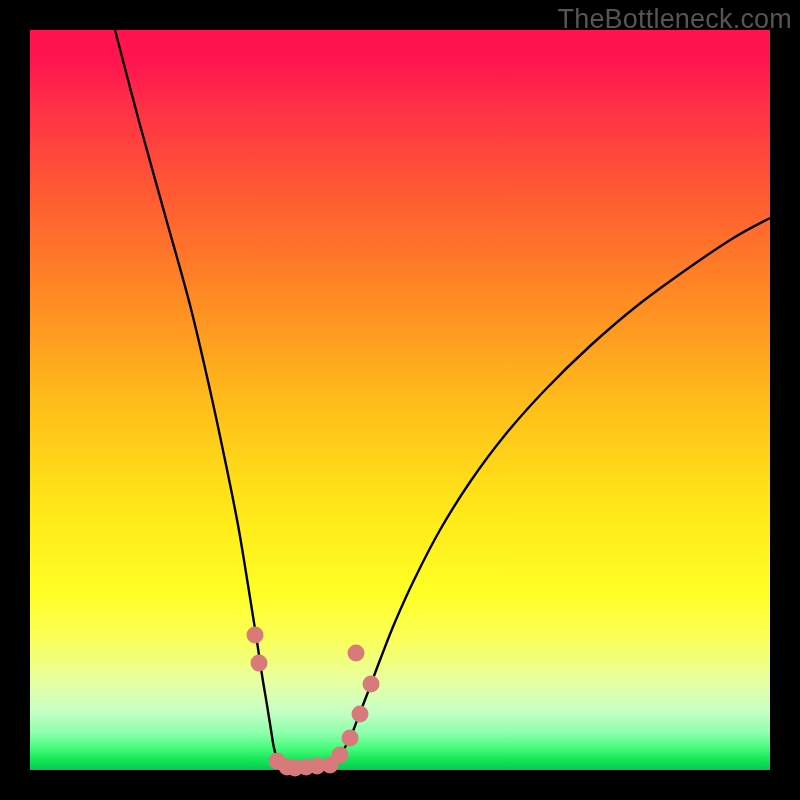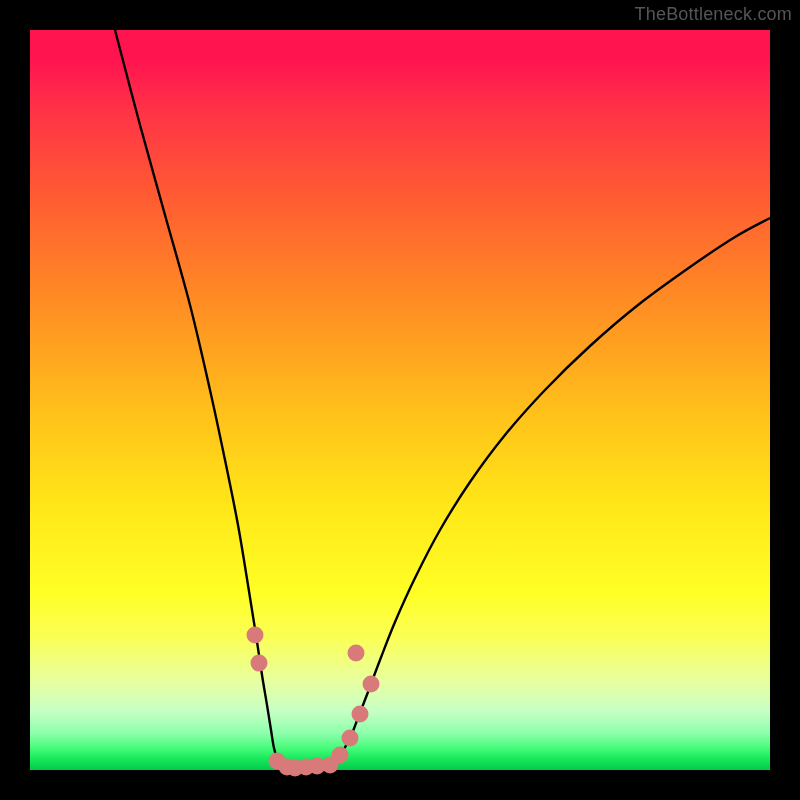--- a/index.html
+++ b/index.html
@@ -49,21 +49,21 @@
       #47fc7b 97%,
       #16e95a 98.5%,
       #05c94d 100%
     );
   }
   .watermark {
     position: absolute;
     top: 4px;
     right: 8px;
     color: #555;
-    font-size: 18px;
+    font-size: 27px;
     letter-spacing: 0.2px;
     user-select: none;
   }
   svg.curves {
     position: absolute;
     left: 0;
     top: 0;
     width: 740px;
     height: 740px;
     overflow: visible;

